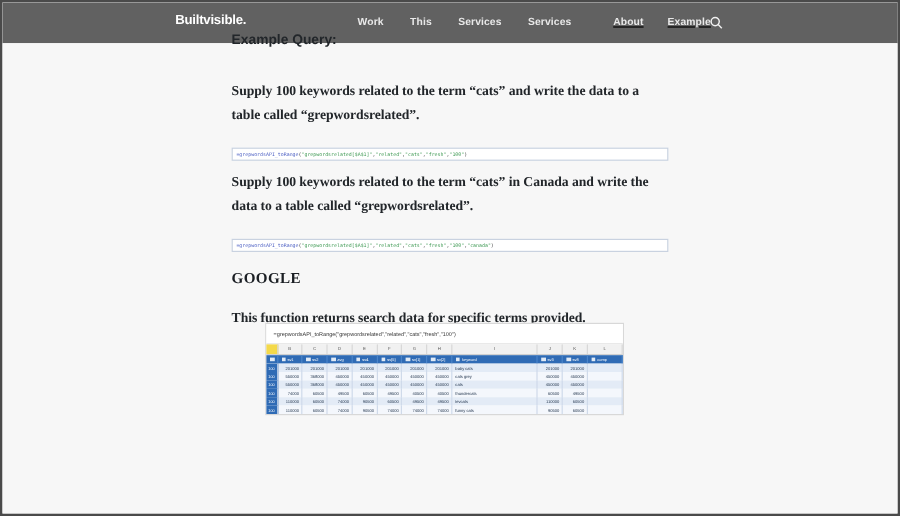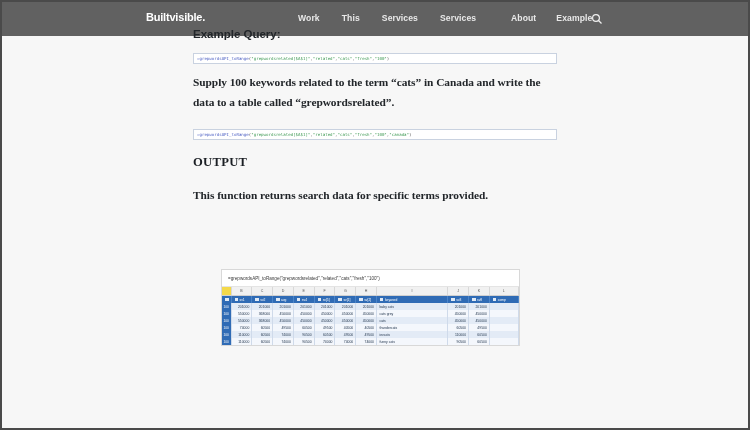--- a/index.html
+++ b/index.html
@@ -52,20 +52,21 @@
     display: flex;
     gap: 22px;
   }
   .nav-right {
     position: absolute;
     left: 509px;
     top: 11px;
     display: flex;
     gap: 20px;
     align-items: flex-end;
+    text-decoration: underline;
   }
   .nav-link {
     color: #e9e9e9;
     font-size: 8.6px;
     font-weight: bold;
     letter-spacing: 0.1px;
     text-decoration: none;
     white-space: nowrap;
     cursor: pointer;
   }
@@ -280,32 +281,33 @@
       </svg>
     </div>
   </div>
 
   <div class="page">
 
     <div class="partial-line">Example Query:</div>
 
     <div class="content">
 
+      <p class="body-text" style="margin-top:30px;">Supply 100 keywords related to the term “cats” and write the data to a table called “grepwordsrelated”.</p>
 
       <div class="code-block" style="margin-top:17px;">
         <span class="fn">=grepwordsAPI_toRange</span><span class="punc">(</span><span class="str">"grepwordsrelated[$A$1]"</span><span class="punc">,</span><span class="str">"related"</span><span class="punc">,</span><span class="str">"cats"</span><span class="punc">,</span><span class="str">"fresh"</span><span class="punc">,</span><span class="str">"100"</span><span class="punc">)</span>
       </div>
 
       <p class="body-text" style="margin-top:8px;">Supply 100 keywords related to the term “cats” in Canada and write the data to a table called “grepwordsrelated”.</p>
 
       <div class="code-block" style="margin-top:17px;">
         <span class="fn">=grepwordsAPI_toRange</span><span class="punc">(</span><span class="str">"grepwordsrelated[$A$1]"</span><span class="punc">,</span><span class="str">"related"</span><span class="punc">,</span><span class="str">"cats"</span><span class="punc">,</span><span class="str">"fresh"</span><span class="punc">,</span><span class="str">"100"</span><span class="punc">,</span><span class="str">"canada"</span><span class="punc">)</span>
       </div>
 
-      <h3 class="output-heading" style="margin-top:15px;">OUTPUT</h3>
+      <h3 class="output-heading" style="margin-top:15px;">GOOGLE</h3>
 
 
 
       <p class="body-text" style="margin-top:15px;">This function returns search data for specific terms provided.</p>
     </div>
 
     <div class="sheet">
       <div class="sheet-formula">=grepwordsAPI_toRange("grepwordsrelated","related","cats","fresh","100")</div>
       <div class="sheet-colhdr">
           <div class="sel" style="width: 3.2%;"></div>

